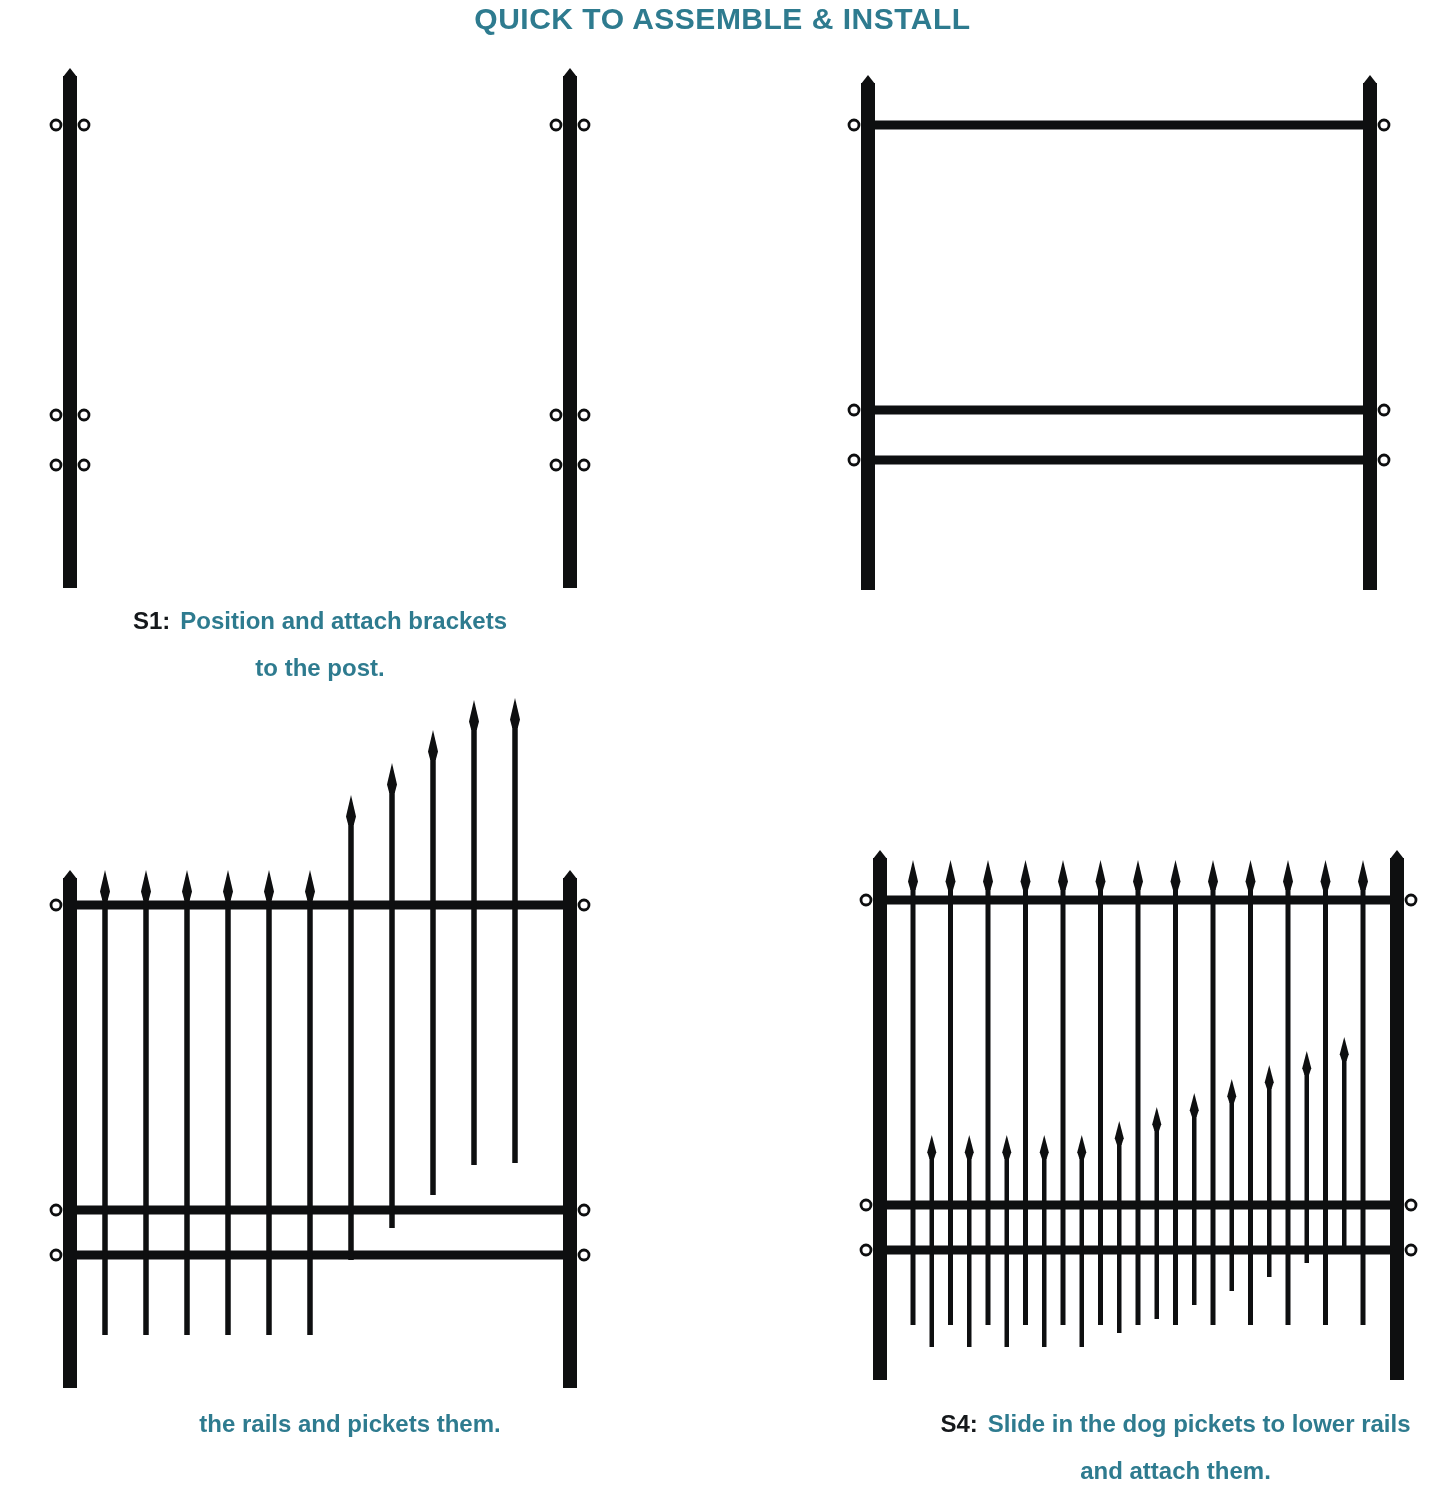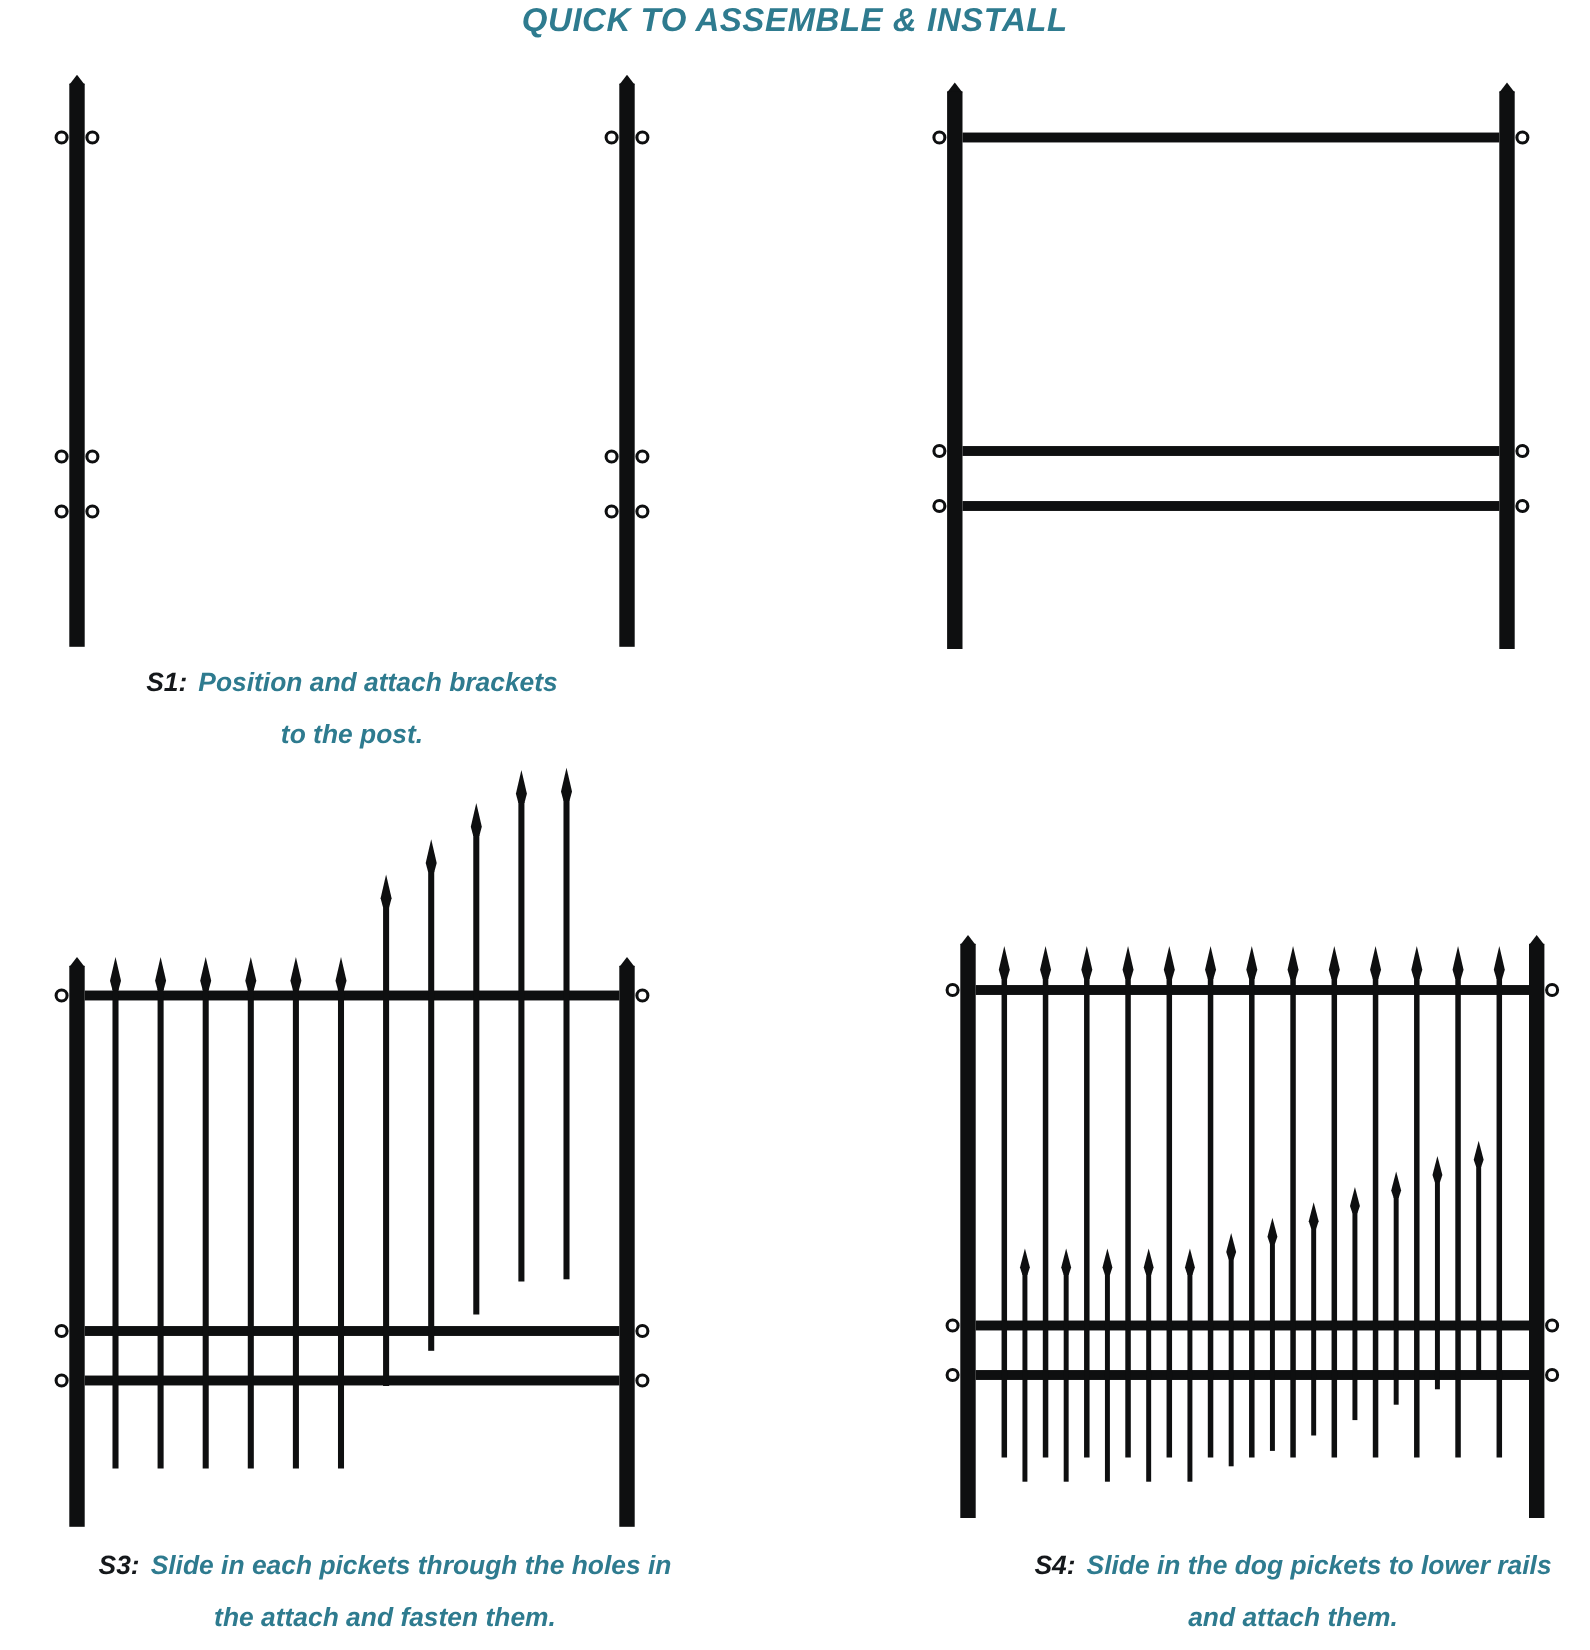--- a/index.html
+++ b/index.html
@@ -1,19 +1,19 @@
 <!DOCTYPE html>
 <html style="--teal: #2E7B8F; --dark: #15181B;"><head>
 <meta charset="utf-8">
 <style>
   * { margin:0; padding:0; box-sizing:border-box; }
   html,body { background:#fff; }
   .page {
     position:relative; width:1445px; height:1500px; background:#ffffff;
-    font-family:"Liberation Sans", sans-serif; overflow:hidden;font-style:italic;
+    font-family:"Liberation Sans", sans-serif; overflow:hidden;
   }
   .title {
     position:absolute; top:2px; left:0; width:100%;
     text-align:center; font-size:30px; font-weight:bold;
     letter-spacing:.5px; color:var(--teal);
   }
   .diag { position:absolute; }
   .caption {
     position:absolute; text-align:center; font-size:24px; font-weight:bold;
     line-height:47px; color:var(--teal);
@@ -261,24 +261,21 @@
         <rect x="459.5" y="239" width="4.5" height="189" fill="#0E0F10"></rect>
       </g>
       <g>
         <polygon points="499.25,202 503.75,219.28 501.5,226 497,226 494.75,219.28" fill="#0E0F10"></polygon>
         <rect x="497" y="225" width="4.5" height="189" fill="#0E0F10"></rect>
       </g>
     </svg>
 
   <div class="caption" style="left:5px; top:1400px; width:690px;">
     <div>
-      <span class="cap-label">S3:</span><span class="cap-text">Slide in each pickets through the holes in</span>
-    </div>
-    <div>
-      <span class="cap-text">the attach and fasten them.</span>
+      <span class="cap-text">the rails and pickets them.</span>
     </div>
   </div>
 
   <div class="caption" style="left:863px; top:1400px; width:625px;">
     <div>
       <span class="cap-label">S4:</span><span class="cap-text">Slide in the dog pickets to lower rails</span>
     </div>
     <div>
       <span class="cap-text">and attach them.</span>
     </div>

